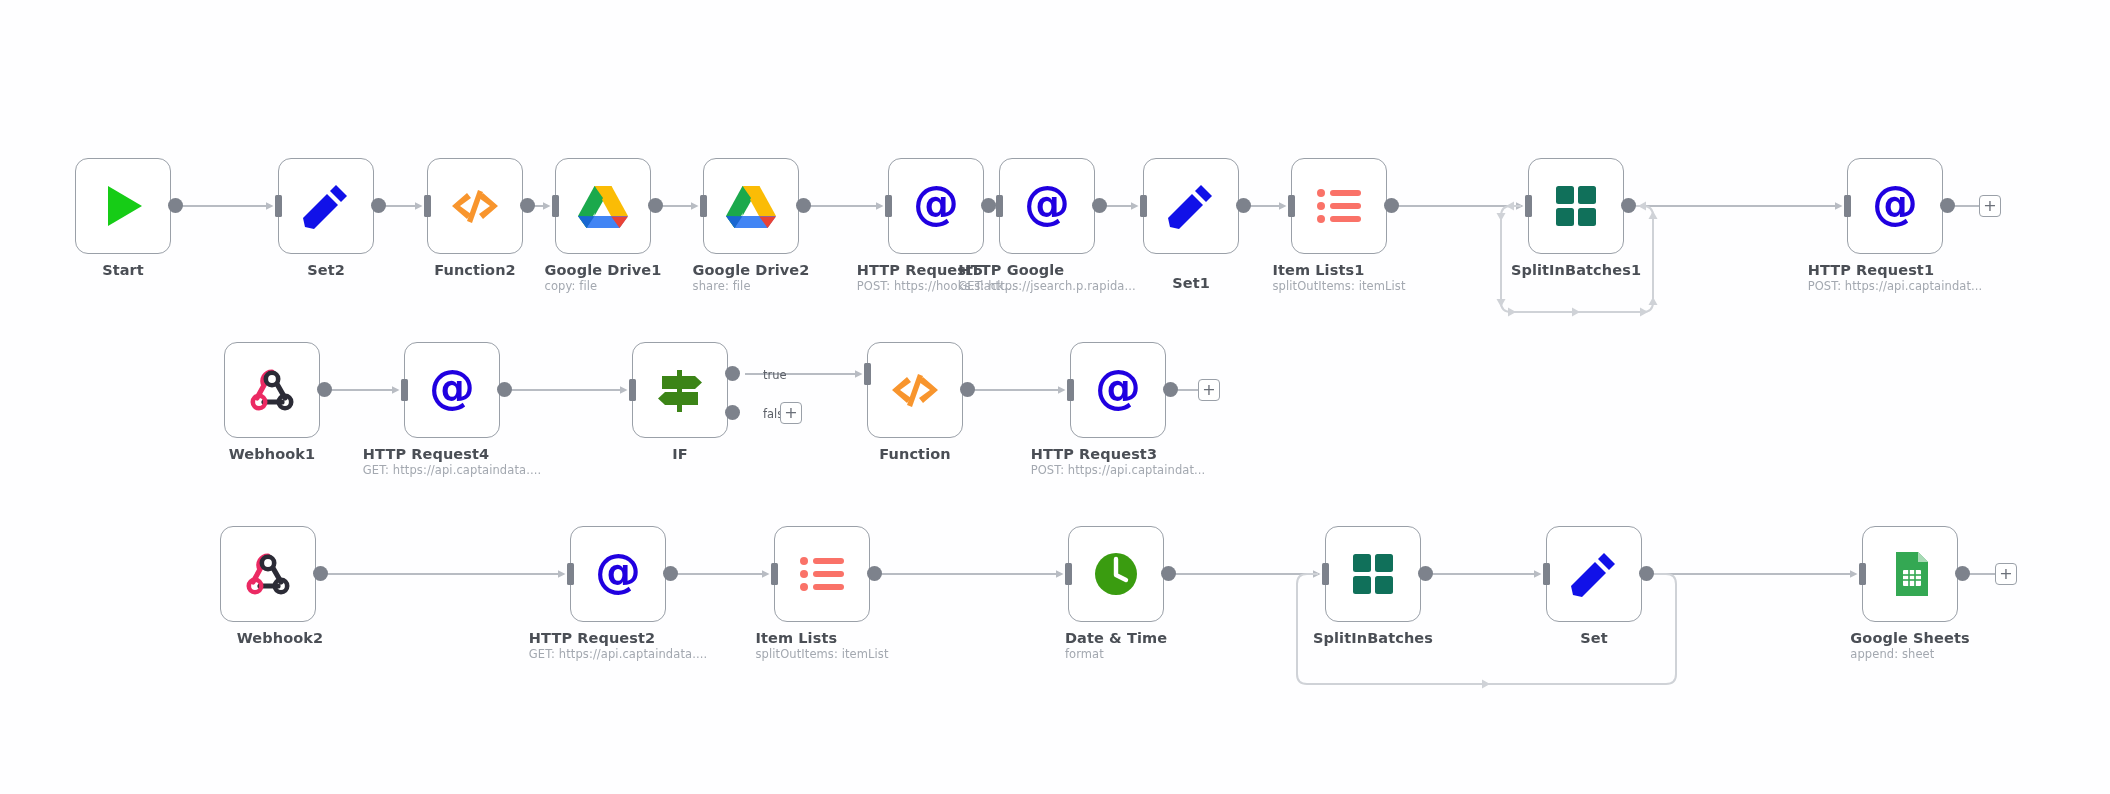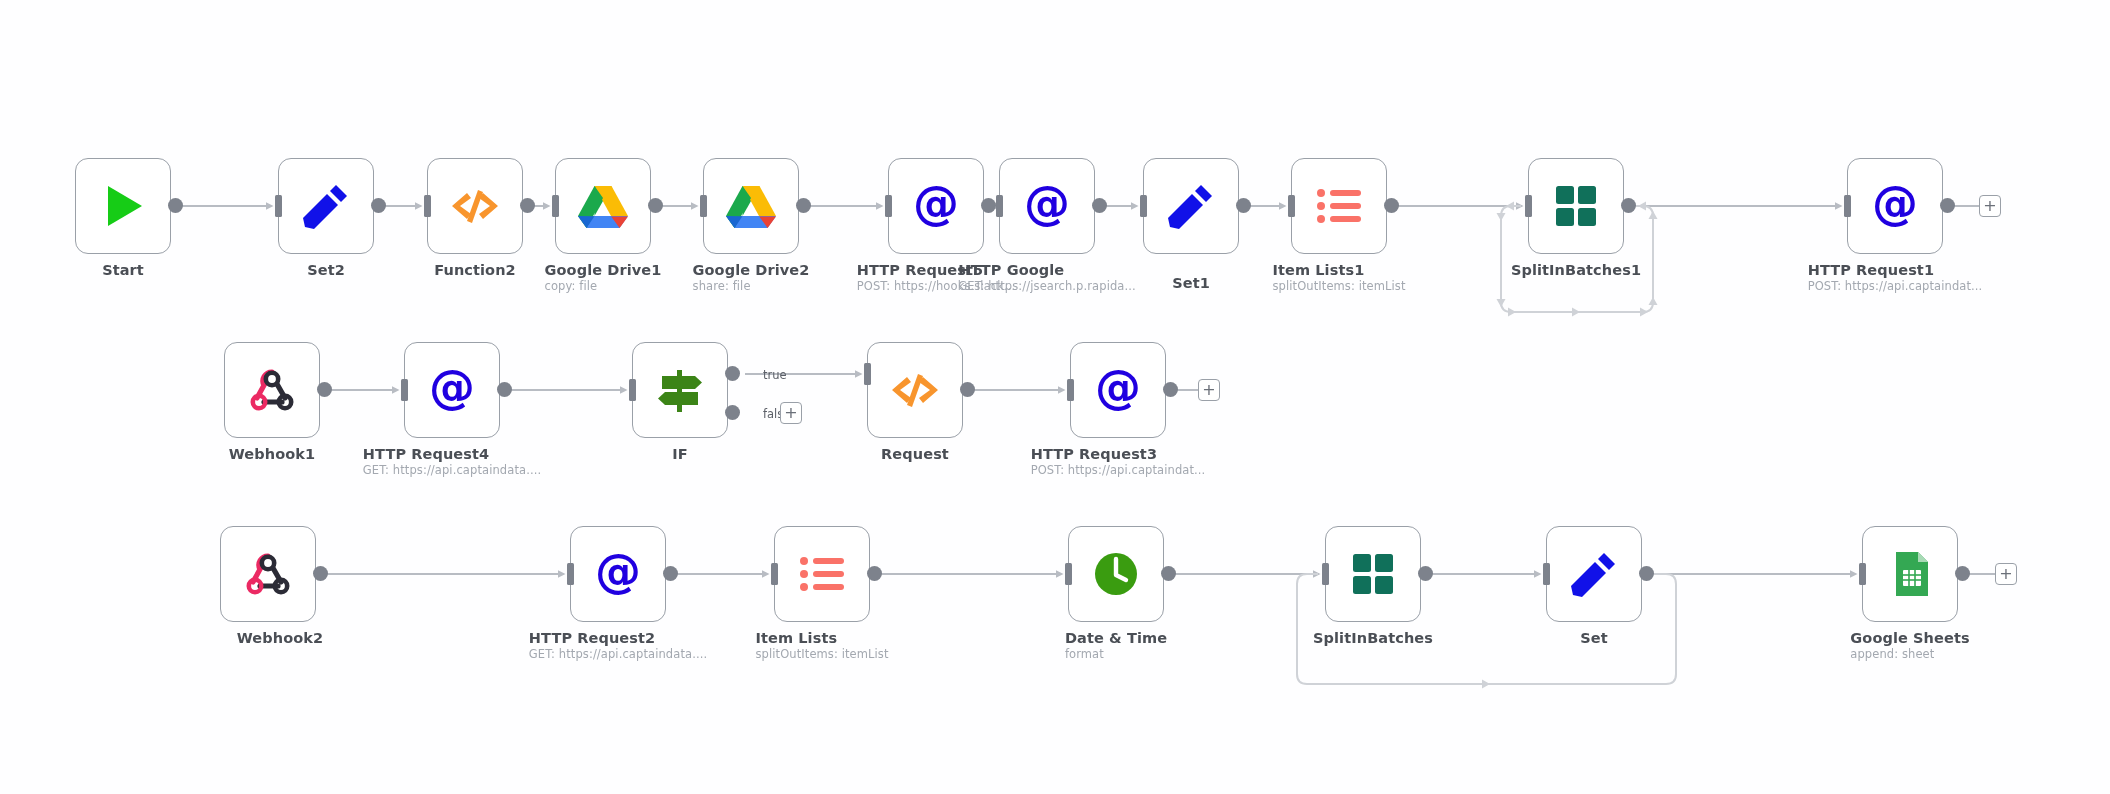--- a/index.html
+++ b/index.html
@@ -346,21 +346,21 @@
   <div class="inport" style="left:864px;top:363px;"></div>
   <div class="node" style="left:867px;top:342px;">
     <svg class="ico" viewBox="0 0 56 56">
       <path d="M20 15 L24 20 L13 28 L24 36 L20 41 L5 28 Z" fill="#f8952d"></path>
       <path d="M36 15 L51 28 L36 41 L32 36 L43 28 L32 20 Z" fill="#f8952d"></path>
       <path d="M31 12 L36 14 L25 45 L20 43 Z" fill="#f8952d"></path>
     </svg>
   </div>
   <div class="dot" style="left:960px;top:382px;"></div>
   <div class="label" style="left:915px;top:446px;">
-    <div class="title">Request</div>
+    <div class="title">Function</div>
     <div class="sub"></div>
   </div>
 
   <div class="inport" style="left:1067px;top:379px;"></div>
   <div class="node" style="left:1070px;top:342px;">
     <svg class="ico" viewBox="0 0 56 56">
       <text x="28" y="41" text-anchor="middle" font-family="DejaVu Sans, sans-serif" font-size="46" font-weight="700" fill="#2000e0">@</text>
     </svg>
   </div>
   <div class="dot" style="left:1163px;top:382px;"></div>

